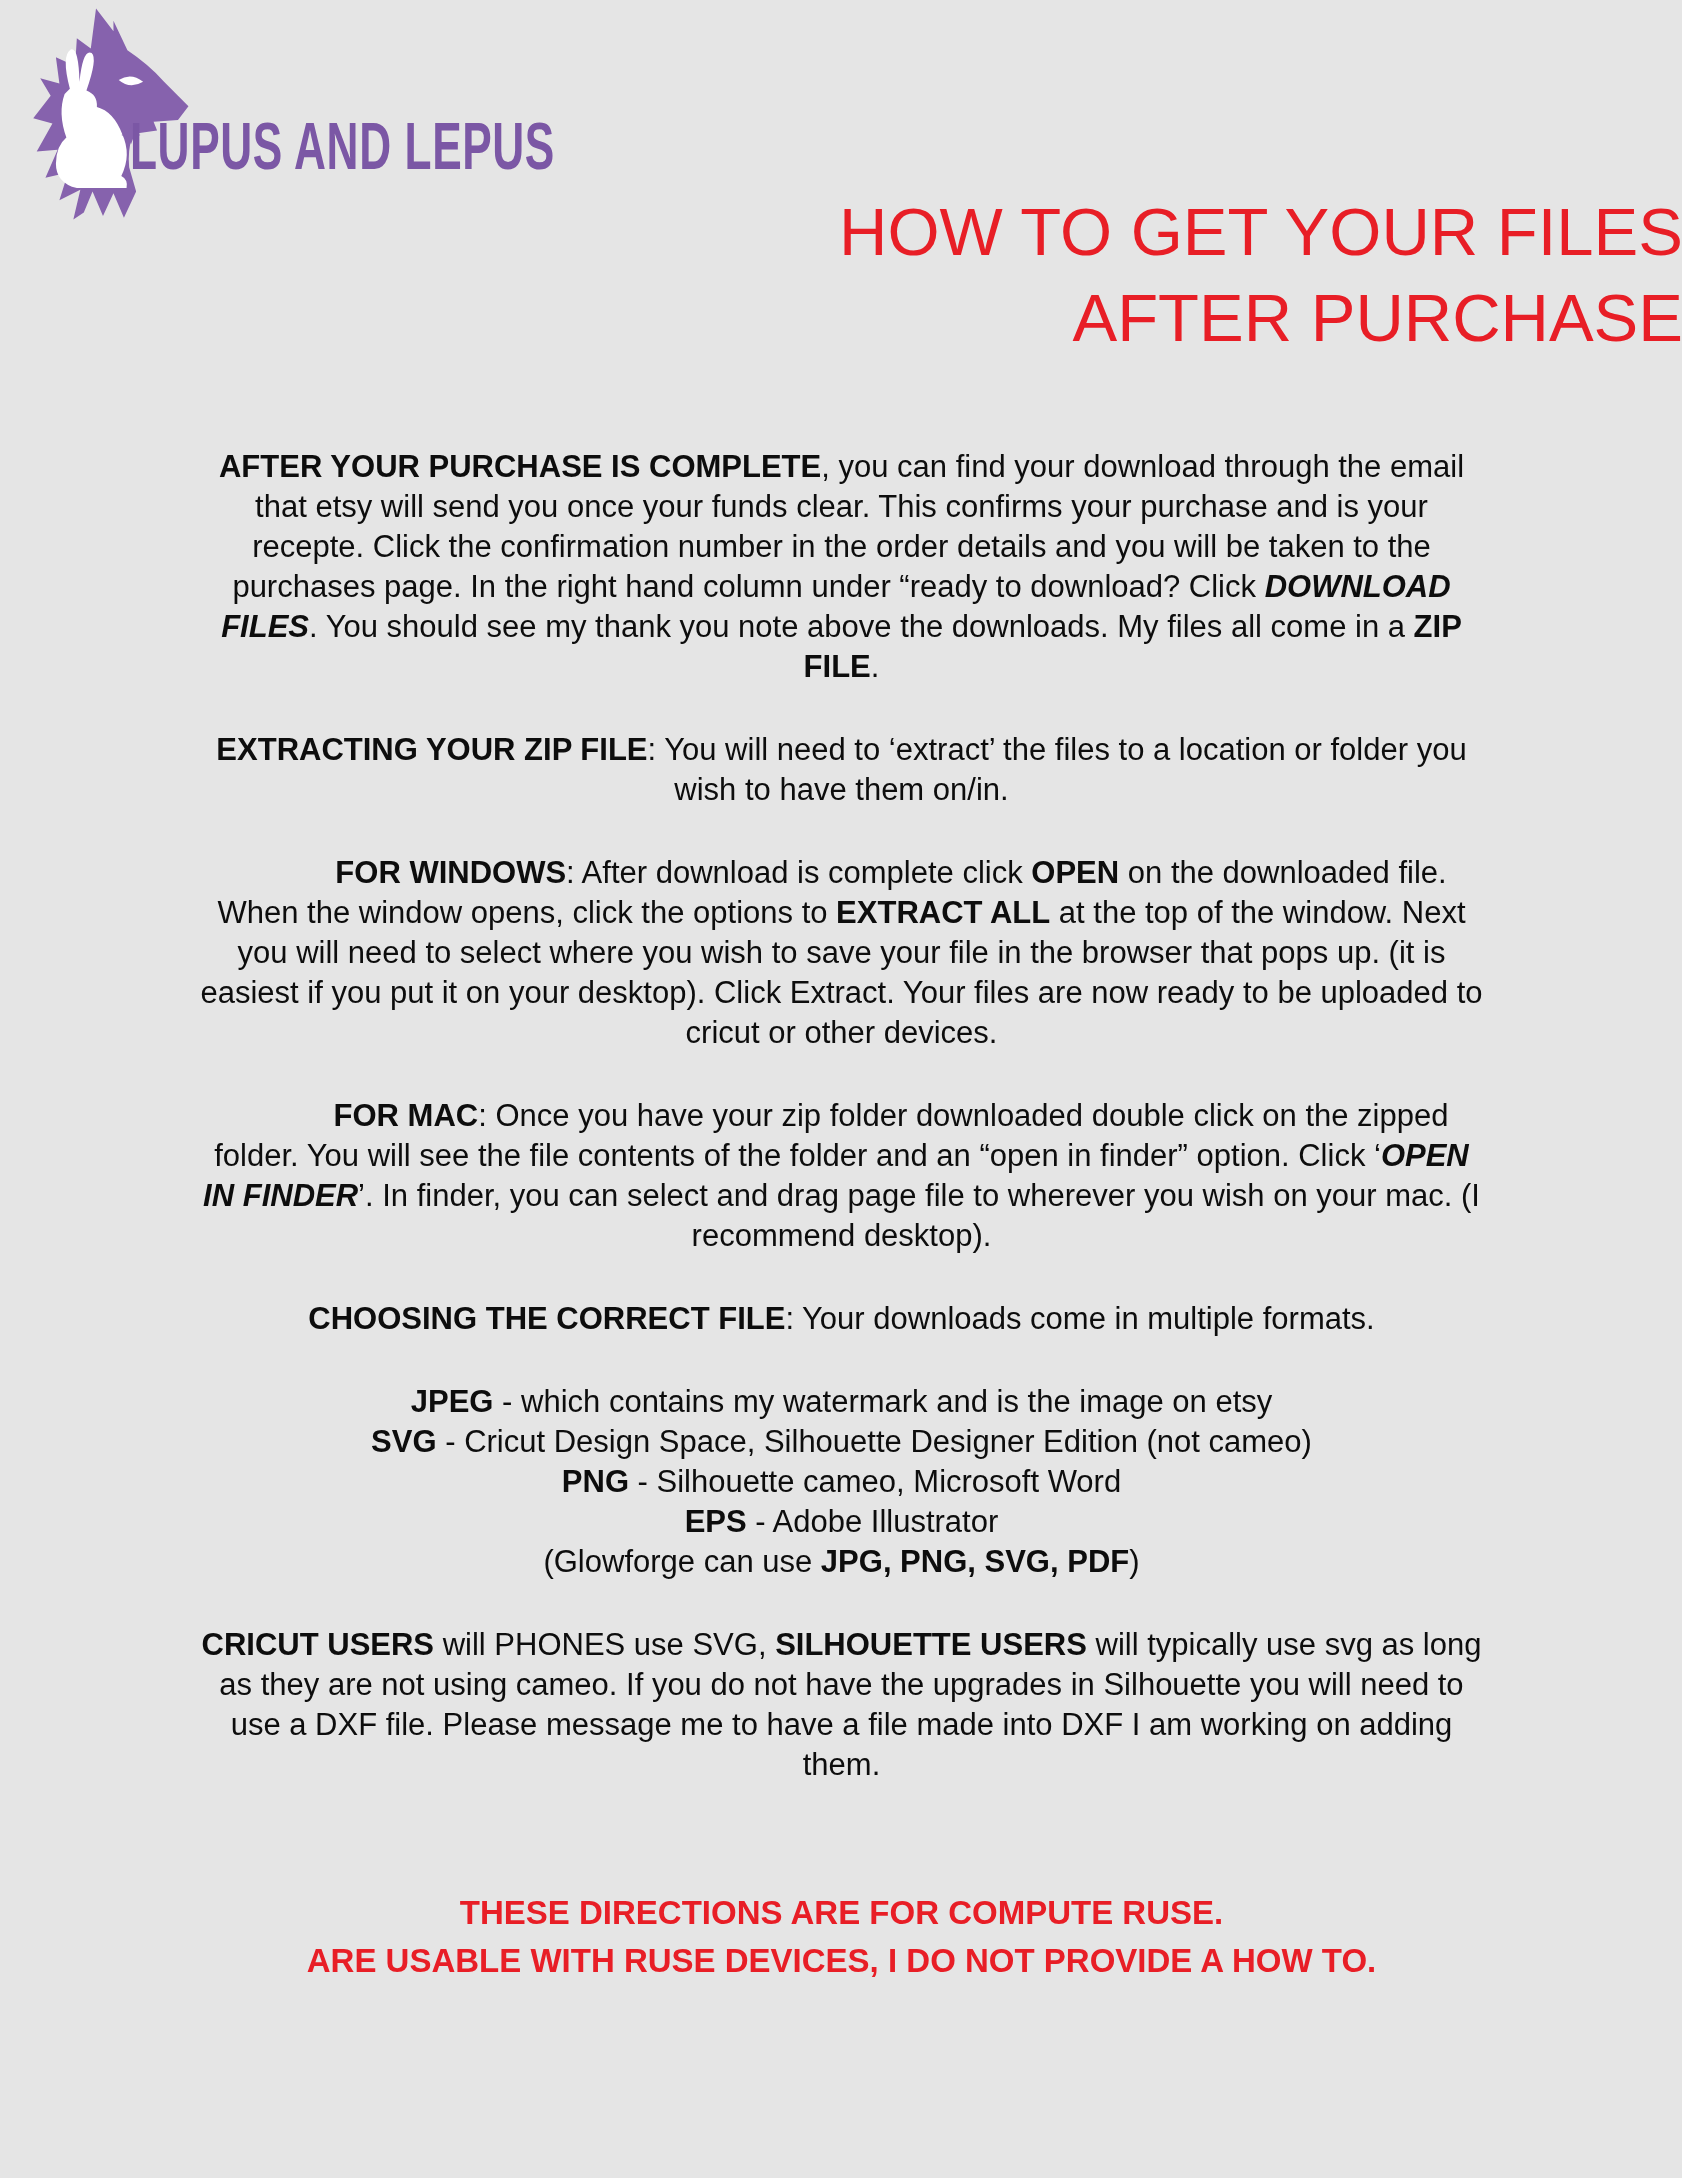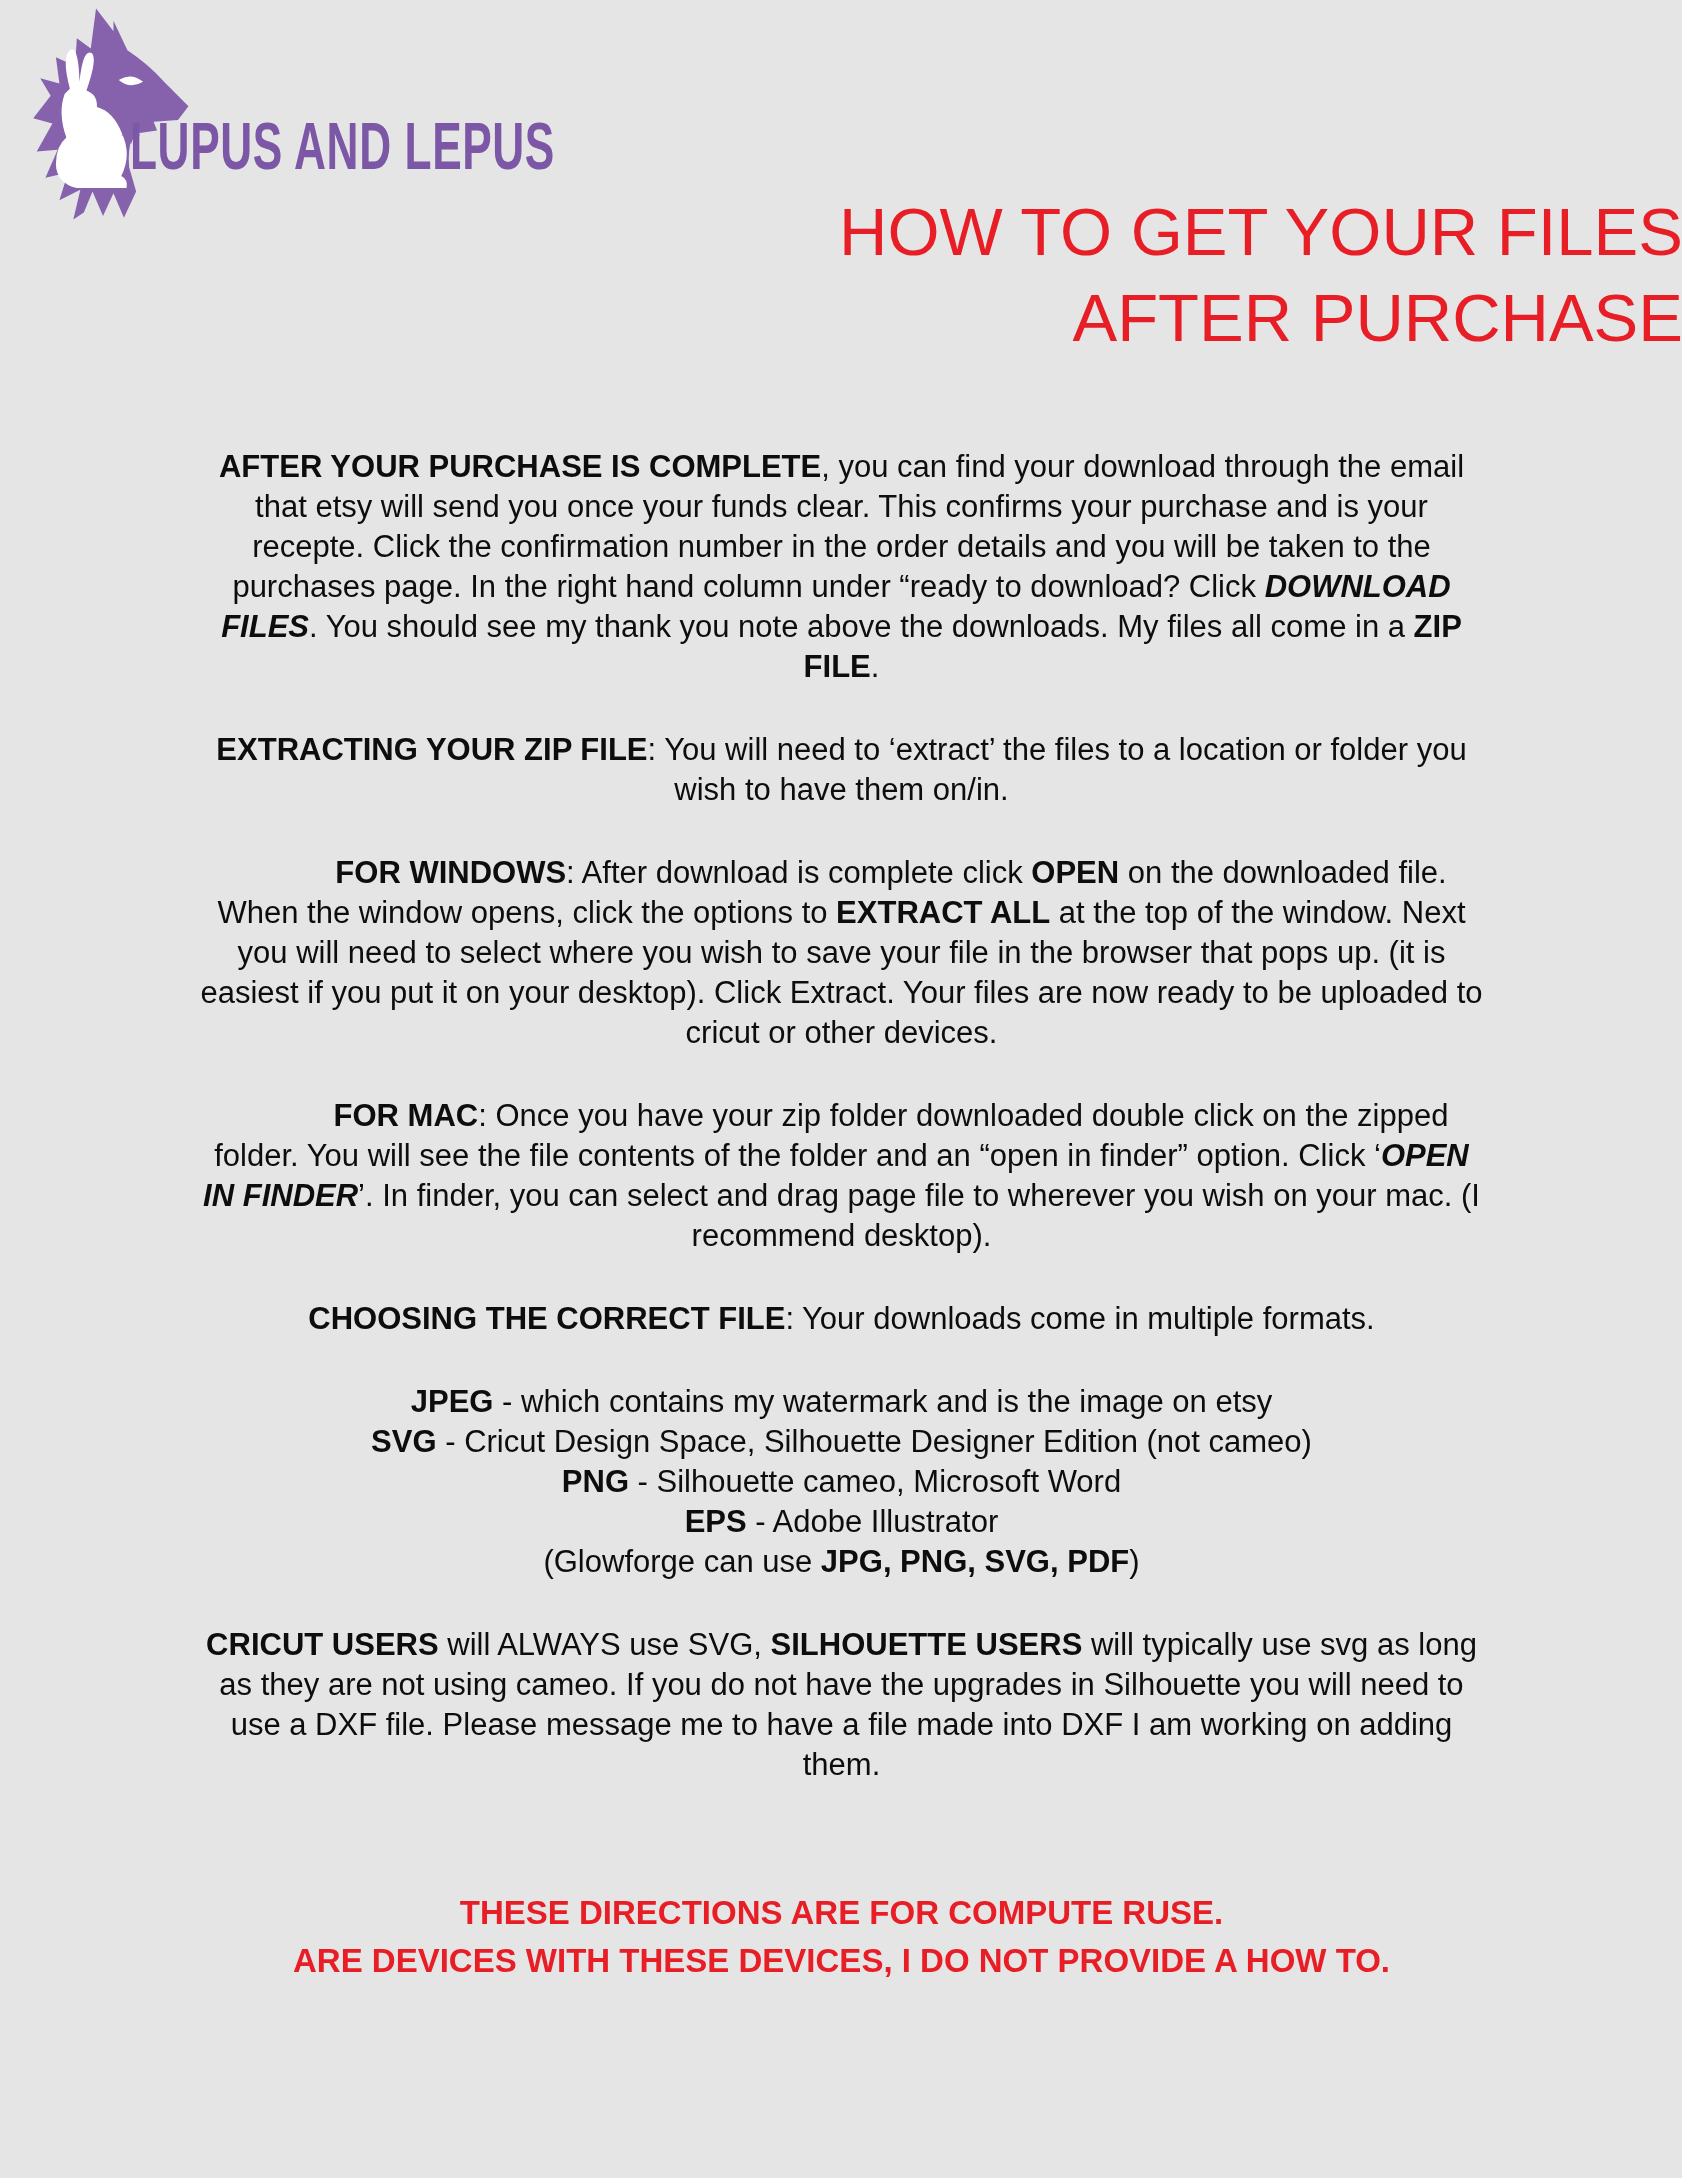--- a/index.html
+++ b/index.html
@@ -103,22 +103,22 @@
     <p class="para indent"><span class="rb">FOR WINDOWS</span><span>: After download is complete click </span><span class="rb">OPEN</span><span> on the downloaded file. When the window opens, click the options to </span><span class="rb">EXTRACT ALL</span><span> at the top of the window. Next you will need to select where you wish to save your file in the browser that pops up. (it is easiest if you put it on your desktop). Click Extract. Your files are now ready to be uploaded to cricut or other devices.</span></p>
     <p class="para indent"><span class="rb">FOR MAC</span><span>: Once you have your zip folder downloaded double click on the zipped folder. You will see the file contents of the folder and an “open in finder” option. Click ‘</span><span class="rb ri">OPEN IN FINDER</span><span>’. In finder, you can select and drag page file to wherever you wish on your mac. (I recommend desktop).</span></p>
     <p class="para"><span class="rb">CHOOSING THE CORRECT FILE</span><span>: Your downloads come in multiple formats.</span></p>
     <div class="para">
       <div class="fline"><span class="rb">JPEG</span><span> - which contains my watermark and is the image on etsy</span></div>
       <div class="fline"><span class="rb">SVG</span><span> - Cricut Design Space, Silhouette Designer Edition (not cameo)</span></div>
       <div class="fline"><span class="rb">PNG</span><span> - Silhouette cameo, Microsoft Word</span></div>
       <div class="fline"><span class="rb">EPS</span><span> - Adobe Illustrator</span></div>
       <div class="fline"><span>(Glowforge can use </span><span class="rb">JPG, PNG, SVG, PDF</span><span>)</span></div>
     </div>
-    <p class="para"><span class="rb">CRICUT USERS</span><span> will ALWAYS use SVG, </span><span class="rb">SILHOUETTE USERS</span><span> will typically use svg as long as they are not using cameo. If you do not have the upgrades in Silhouette you will need to use a DXF file. Please message me to have a file made into DXF I am working on adding them.</span></p>
+    <p class="para"><span class="rb">CRICUT USERS</span><span> will PHONES use SVG, </span><span class="rb">SILHOUETTE USERS</span><span> will typically use svg as long as they are not using cameo. If you do not have the upgrades in Silhouette you will need to use a DXF file. Please message me to have a file made into DXF I am working on adding them.</span></p>
   </main>
 
   <footer class="warning">
     <div class="wline">THESE DIRECTIONS ARE FOR COMPUTE RUSE.</div>
-    <div class="wline">ARE DEVICES WITH THESE DEVICES, I DO NOT PROVIDE A HOW TO.</div>
+    <div class="wline">ARE USABLE WITH RUSE DEVICES, I DO NOT PROVIDE A HOW TO.</div>
   </footer>
 
 </div>
 
 
 </body></html>

